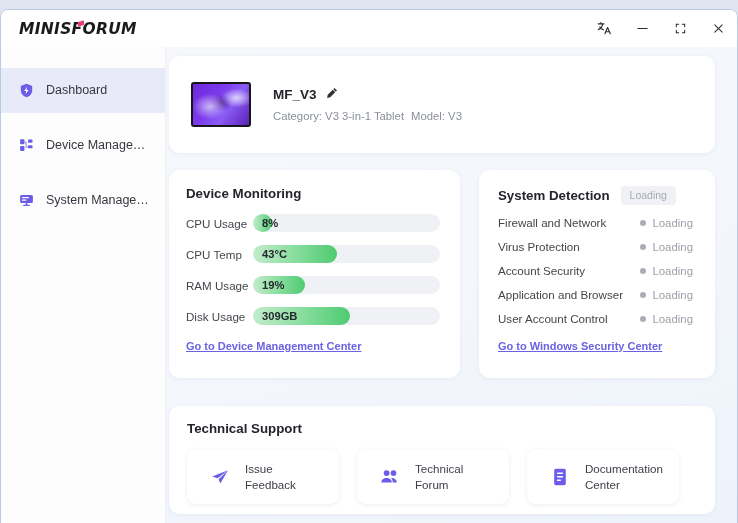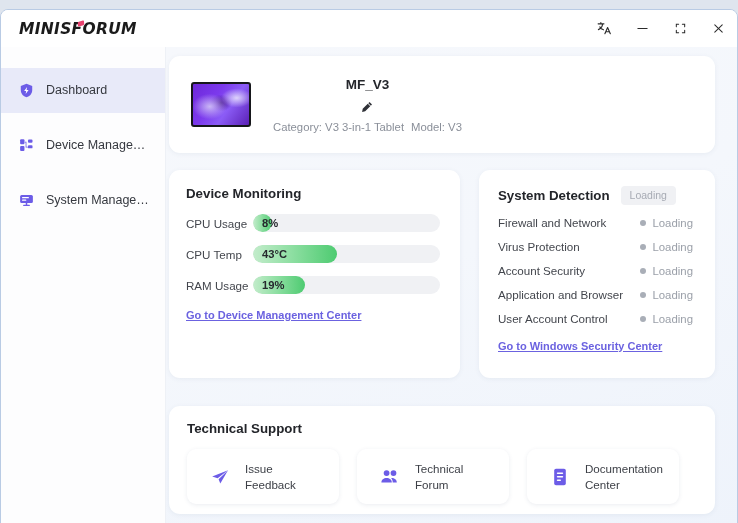--- a/index.html
+++ b/index.html
@@ -86,21 +86,21 @@
     width: 60px; height: 45px;
     border: 2px solid #16171b; border-radius: 3px;
     background:
       radial-gradient(ellipse 30px 22px at 30% 55%, #c9b6f5 0%, rgba(201,182,245,0) 58%),
       radial-gradient(ellipse 26px 16px at 78% 34%, #ddd2fb 0%, rgba(221,210,251,0) 60%),
       radial-gradient(ellipse 16px 12px at 50% 46%, #4c1d95 0%, rgba(76,29,149,0) 70%),
       linear-gradient(125deg,#6d28d9 0%,#7c3aed 38%,#8b5cf6 62%,#5b21b6 100%);
     flex: 0 0 auto;
   }
   .device-info { margin-left: 22px; }
-  .device-name-row { display: flex; align-items: center; gap: 9px; flex-direction: column; }
+  .device-name-row { display: flex; align-items: flex-start; gap: 9px; }
   .device-name { font-size: 13.5px; font-weight: 700; color: #24262b; }
   .edit-ico { color: #2f3137; display: flex; cursor: default; }
   .device-meta { margin-top: 8px; display: flex; gap: 7px; font-size: 11.3px; color: #8a8f99; }
   
   .mid-row { display: flex; gap: 19px; margin-top: 17px; }
   .monitor-card { flex: 0 0 291px; height: 208px; padding: 16px 20px 0 17px; }
   .detect-card { flex: 1; height: 208px; padding: 16px 0 0 19px; }
   .card-title { font-size: 13.3px; font-weight: 700; color: #23252a; }
   
   .m-row { display: flex; align-items: center; margin-top: 13px; }
@@ -279,20 +279,27 @@
           </div>
 
           <div class="m-row">
             <div class="m-label">RAM Usage</div>
             <div class="bar">
               <div class="bar-fill" style="width: 28%;"></div>
               <div class="bar-val">19%</div>
             </div>
           </div>
 
+          <div class="m-row">
+            <div class="m-label">Disk Usage</div>
+            <div class="bar">
+              <div class="bar-fill" style="width: 52%;"></div>
+              <div class="bar-val">309GB</div>
+            </div>
+          </div>
 
           <div class="card-link">Go to Device Management Center</div>
         </div>
 
         <div class="card detect-card">
           <div class="d-head">
             <span class="card-title">System Detection</span>
             <span class="d-badge">Loading</span>
           </div>
 

